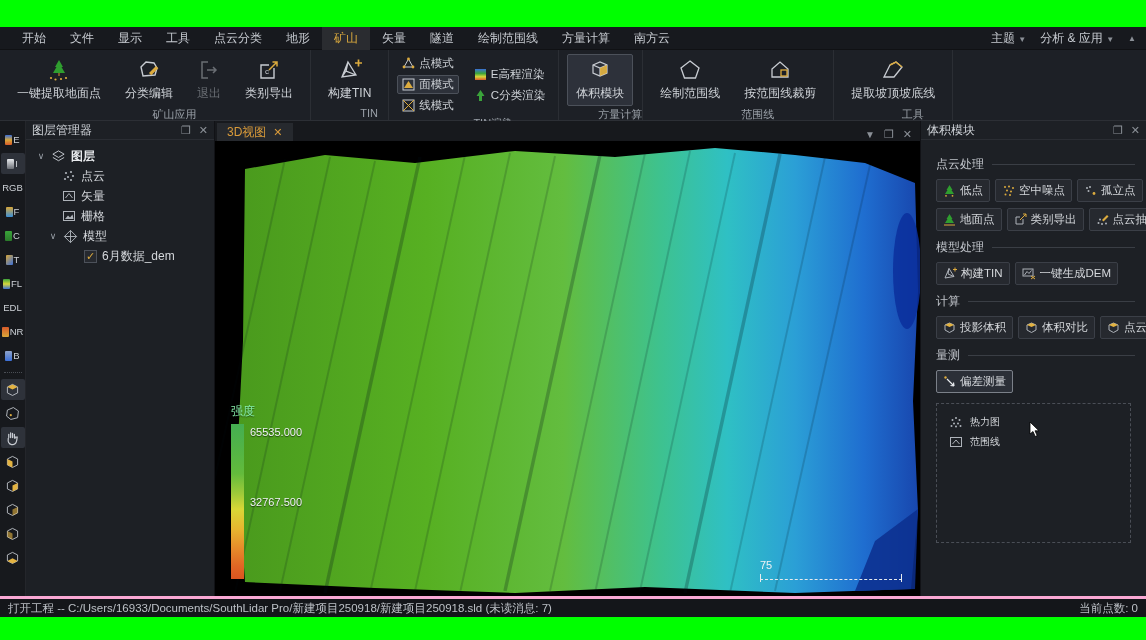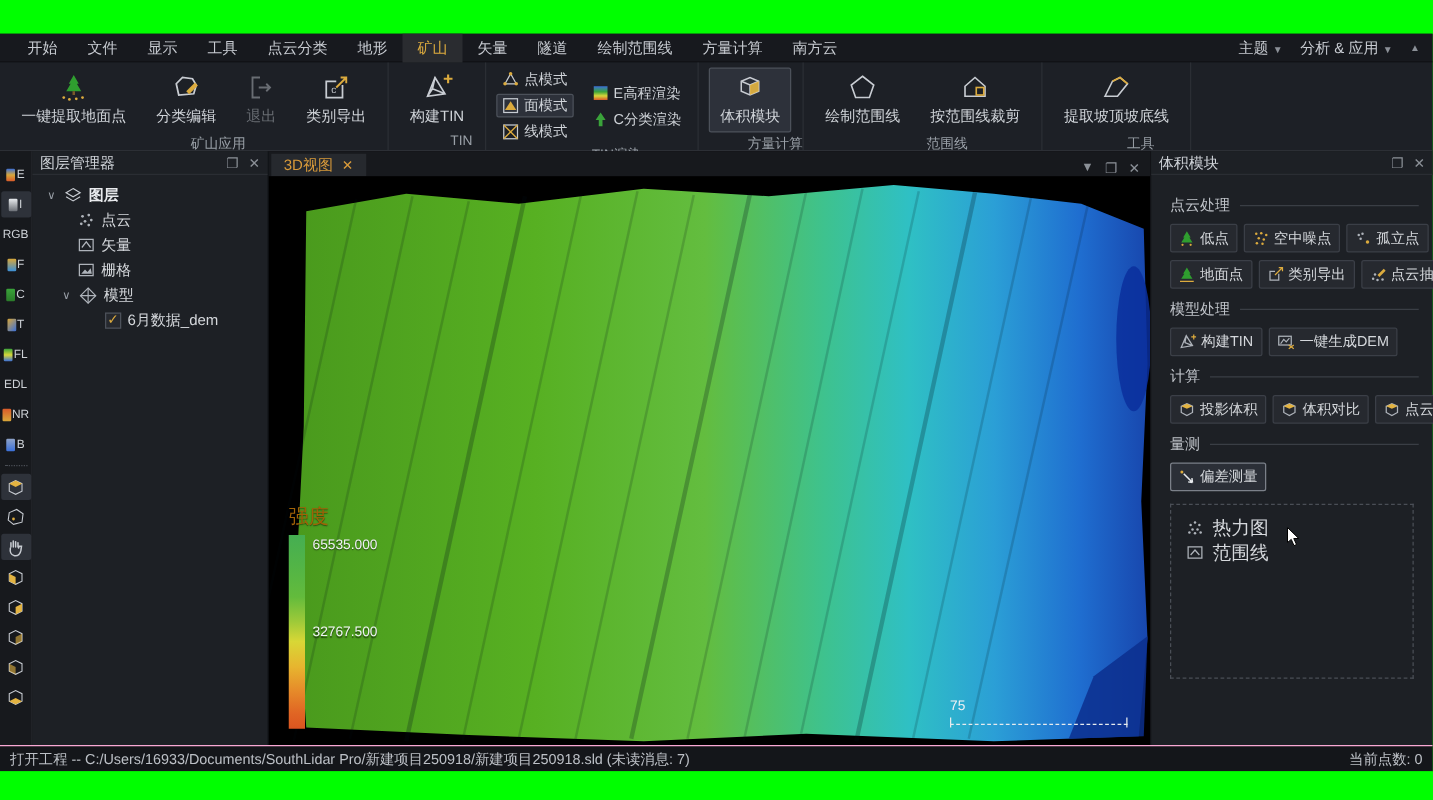--- a/index.html
+++ b/index.html
@@ -48,21 +48,21 @@
   #center { width:705px; display:flex; flex-direction:column; background:#101114; }
   #tabbar { height:20px; background:#17191d; display:flex; align-items:flex-end; }
   .tab { height:18px; display:flex; align-items:center; gap:7px; background:#26292e; color:#d89a3a; padding:0 10px; margin-left:2px; font-size:12px; }
   .tab .tclose { font-size:11px; }
   #tab-ctls { margin-left:auto; display:flex; align-items:center; gap:9px; padding-right:8px; color:#8b9097; font-size:10px; }
   #viewport { position:relative; width:705px; height:455px; background:#000; overflow:hidden; }
   #terrain { position:absolute; inset:0; }
 
   
   #legend { position:absolute; left:16px; top:262px; width:120px; }
-  #legend .ltitle { color:#a16207; font-size:16px; margin-bottom:4px; text-shadow:0 1px 1px rgba(0,0,0,.5); }
+  #legend .ltitle { color:#86efac; font-size:12px; margin-bottom:4px; text-shadow:0 1px 1px rgba(0,0,0,.5); }
   #legend .lbody { position:relative; height:155px; }
   #legend .lbar { position:absolute; left:0; top:0; width:13px; height:155px;
     background:linear-gradient(180deg,#45ae52 0%,#54b545 18%,#63bb3c 32%,#9fca39 45%,#d8d736 55%,#e7b52f 68%,#e68c2a 80%,#e06524 92%,#db5520 100%); }
   #legend .lval { position:absolute; left:19px; color:#f0f3f5; font-size:11px; text-shadow:0 1px 1px rgba(0,0,0,.6); }
   #legend .lmax { top:2px; } #legend .lmid { top:72px; } #legend .lmin { top:144px;margin-top:32px; }
 
   
   #scalebar { position:absolute; left:545px; top:418px; width:142px; color:#eef1f4; font-size:11px; }
   #scalebar .sline { position:relative; margin-top:2px; border-bottom:1px dashed #e7ebee; height:7px; }
   #scalebar .sline::before, #scalebar .sline::after { content:""; position:absolute; bottom:-3px; width:1px; height:8px; background:#e7ebee; }
@@ -70,25 +70,25 @@
 
   
   #rpanel { width:226px; background:#1d2025; border-left:1px solid #111216; display:flex; flex-direction:column; position:relative; }
   #rbody { padding:8px 11px 0 15px; }
   .sec { display:flex; align-items:center; gap:8px; margin:8px 0 6px 0; color:#c0c4ca; }
   .sec .sec-line { flex:1; border-top:1px solid #3a3e45; }
   .btn-row { display:flex; gap:5px; margin-bottom:6px; flex-wrap:nowrap; }
   .btn { display:flex; align-items:center; gap:4px; background:#26292f; border:1px solid #3b3f47; border-radius:2px; padding:3px 6px; font-size:11.5px; color:#d5d8dc; white-space:nowrap; }
   .btn.sel { border:1px solid #7b8089; background:#2b2f37; }
   #listbox { border:1px dashed #4a4e56; margin:10px 4px 0 0; height:140px; padding:8px 0 0 12px; }
-  .list-item { display:flex; align-items:center; gap:7px; height:20px; color:#d5d8dc; font-size:15px; }
+  .list-item { display:flex; align-items:center; gap:7px; height:20px; color:#d5d8dc; font-size:10px; }
   #cursor { position:absolute; left:108px; top:300px; }
 
   
-  #statusbar { height:21px; background:#14161a; border-top:1px solid #f9a8d4; display:flex; align-items:center; padding:0 8px; color:#bcc0c6; font-size:11.5px; }
+  #statusbar { height:21px; background:#14161a; border-top:3px solid #f9a8d4; display:flex; align-items:center; padding:0 8px; color:#bcc0c6; font-size:11.5px; }
   #status-right { margin-left:auto; }
 
   svg.ic { display:block; }
 </style>
 </head>
 <body>
 
 <div class="band" id="band-top"></div>
 
 <div id="app">

